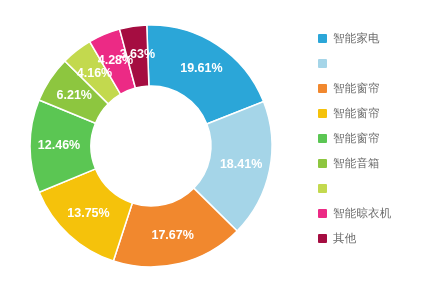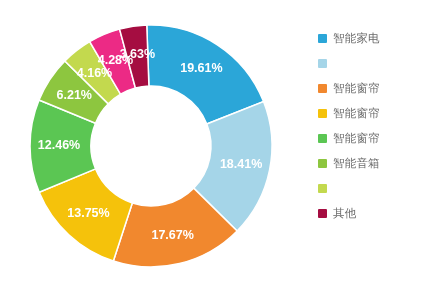--- a/index.html
+++ b/index.html
@@ -120,18 +120,22 @@
         <span class="legend-label">智能窗帘</span>
       </div>
       <div class="legend-item">
         <span class="legend-swatch" style="background: rgb(141, 198, 63);"></span>
         <span class="legend-label">智能音箱</span>
       </div>
       <div class="legend-item">
         <span class="legend-swatch" style="background: rgb(195, 217, 78);"></span>
       </div>
       <div class="legend-item">
+        <span class="legend-swatch" style="background: rgb(236, 42, 133);"></span>
+        <span class="legend-label">智能晾衣机</span>
+      </div>
+      <div class="legend-item">
         <span class="legend-swatch" style="background: rgb(165, 13, 65);"></span>
         <span class="legend-label">其他</span>
       </div>
     </div>
 
 </div>
 
 </body></html>

